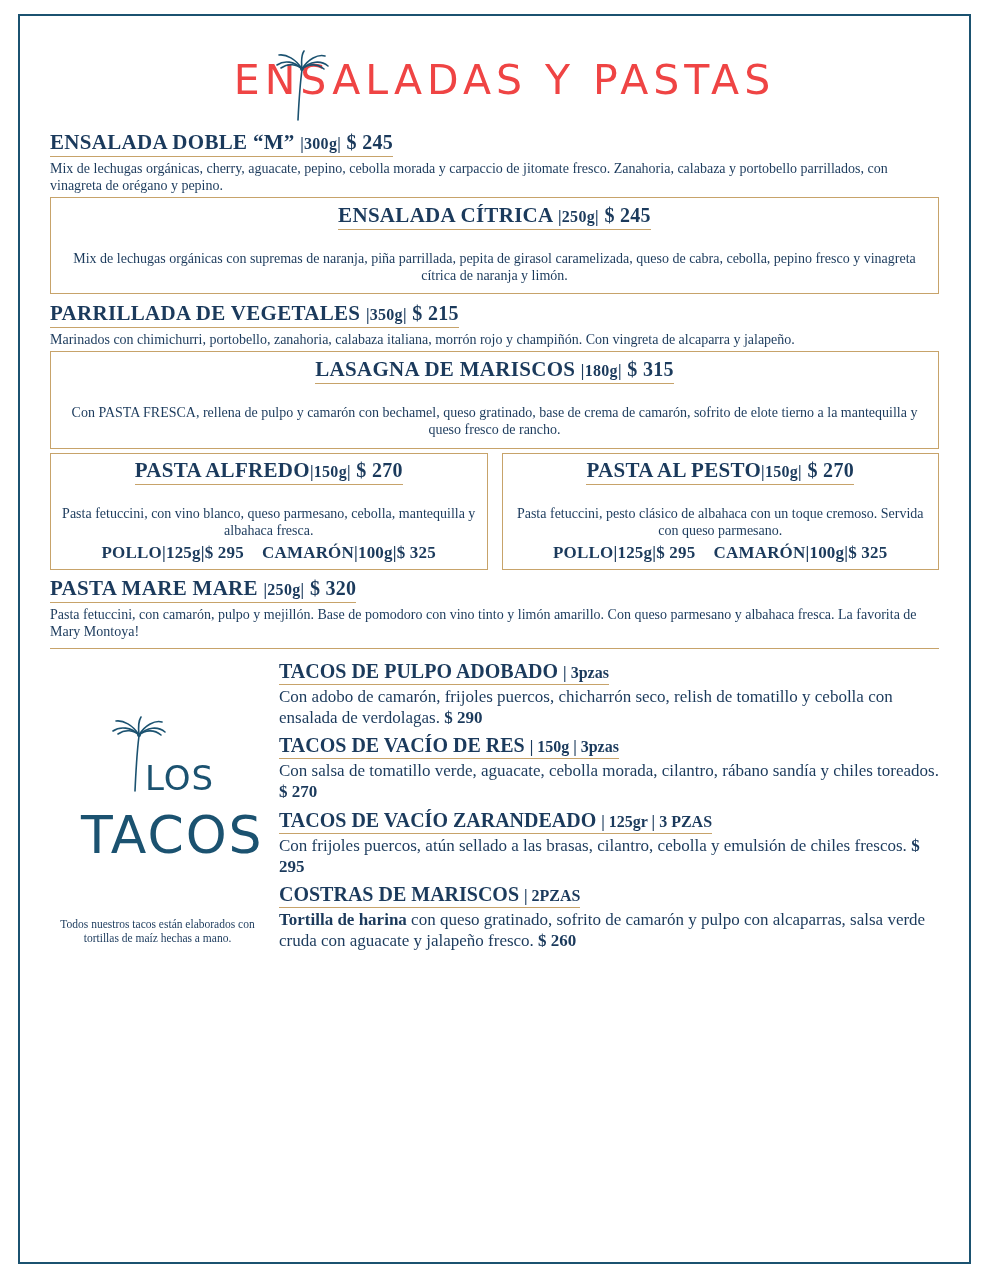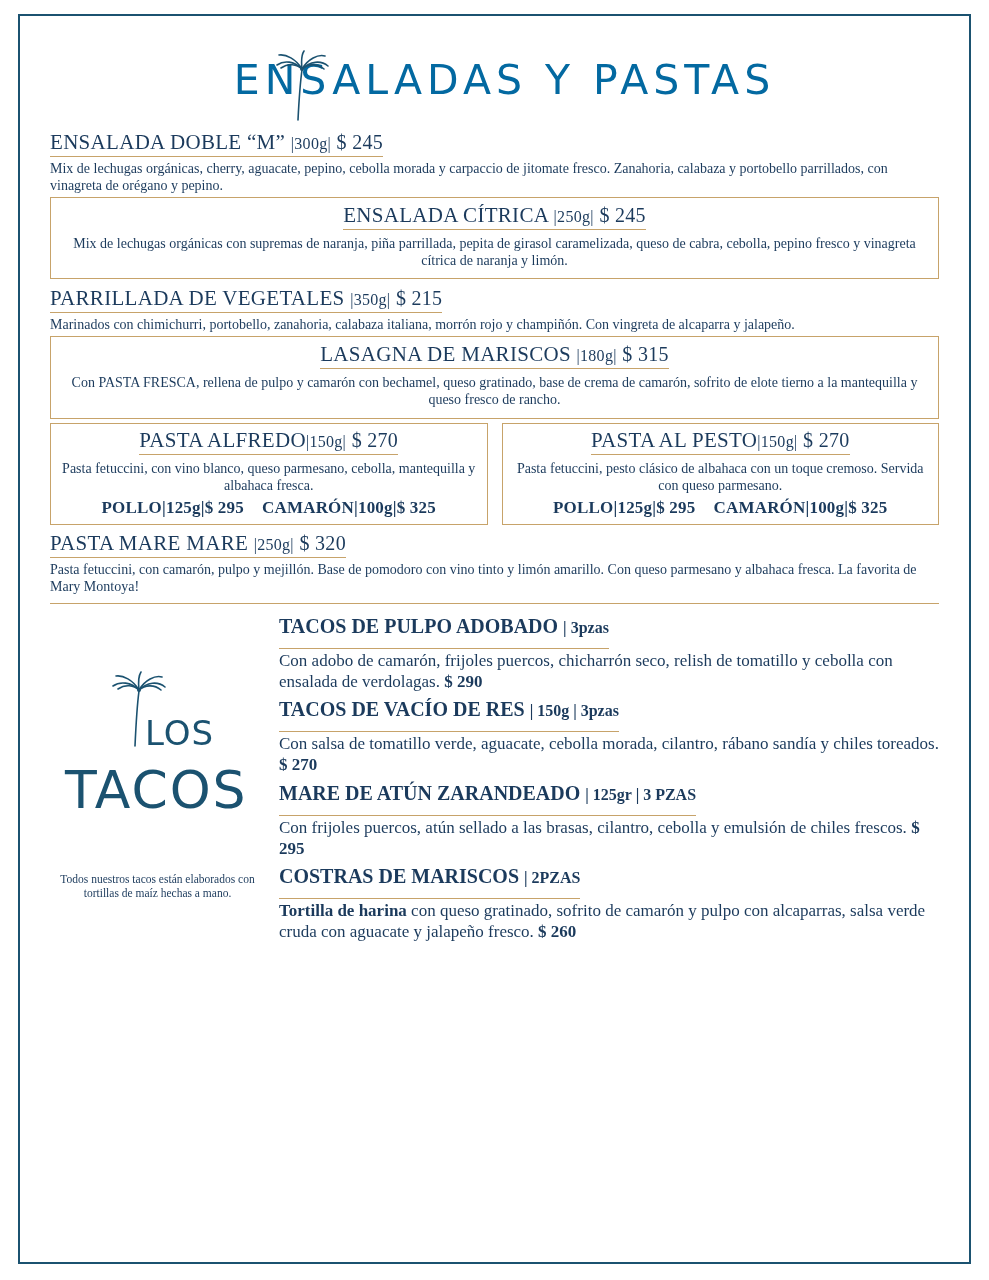--- a/index.html
+++ b/index.html
@@ -28,39 +28,39 @@
   
   .header {
     text-align: center;
     position: relative;
     height: 92px;
   }
   .header-title {
     font-family: "DejaVu Sans", sans-serif;
     font-size: 41px;
     letter-spacing: 5px;
-    color: #0369a1;
+    color: #ef4444;
     font-weight: 400;
     line-height: 92px;
     margin: 0;
     padding-left: 20px;
   }
   .palm-header {
     position: absolute;
     left: 222px;
     top: 16px;
     width: 60px;
     height: 76px;
   }
   
   .item {
     margin: 0 0 2px 0;
   }
   .item-title {
-    font-weight: normal;
+    font-weight: bold;
     font-size: 21px;
     letter-spacing: 0.3px;
     border-bottom: 1.2px solid #c7a36a;
     display: inline-block;
     padding-bottom: 1px;
     margin: 4px 0 3px 0;
     white-space: nowrap;
   }
   .item-title .grams {
     font-size: 16px;
@@ -76,21 +76,21 @@
   
   .boxed {
     border: 1px solid #c7a36a;
     box-sizing: border-box;
     text-align: center;
     padding: 4px 10px 7px 10px;
     margin: 3px 0 3px 0;
   }
   .boxed .item-title {
     margin-top: 1px;
-    margin-bottom: 5px;
+    margin-bottom: 20px;
   }
   .boxed .item-desc {
     text-align: center;
   }
   
   .two-col {
     display: flex;
     gap: 14px;
     margin: 4px 0 2px 0;
   }
@@ -134,21 +134,21 @@
     position: absolute;
     left: 95px;
     top: 43px;
   }
   .logo-tacos {
     font-family: "DejaVu Sans", sans-serif;
     font-size: 52px;
     color: #1b5270;
     letter-spacing: 2px;
     position: absolute;
-    left: 15px;
+    left: 31px;
     top: 90px;
   }
   .palm-logo {
     position: absolute;
     left: 58px;
     top: 0px;
     width: 62px;
     height: 78px;
   }
   .tacos-note {
@@ -162,21 +162,21 @@
     padding-left: 14px;
   }
   .taco-item {
     margin-bottom: 1px;
   }
   .taco-title {
     font-weight: bold;
     font-size: 20px;
     border-bottom: 1.2px solid #c7a36a;
     display: inline-block;
-    padding-bottom: 10px;
+    padding-bottom: 1px;
     margin: 5px 0 2px 0;
   }
   .taco-title .pzas {
     font-size: 16px;
   }
   .taco-desc {
     font-size: 17px;
     line-height: 1.22;
     margin: 0;
   }
@@ -321,21 +321,21 @@
           <span class="pzas">| 150g | 3pzas</span>
         </div>
         <div class="taco-desc">
           <span>Con salsa de tomatillo verde, aguacate, cebolla morada, cilantro, rábano sandía y chiles toreados.</span>
           <span class="price">$ 270</span>
         </div>
       </div>
 
       <div class="taco-item">
         <div class="taco-title">
-          <span>MARE DE ATÚN ZARANDEADO</span>
+          <span>TACOS DE VACÍO ZARANDEADO</span>
           <span class="pzas">| 125gr | 3 PZAS</span>
         </div>
         <div class="taco-desc">
           <span>Con frijoles  puercos, atún sellado a las brasas, cilantro, cebolla y emulsión de chiles frescos.</span>
           <span class="price">$ 295</span>
         </div>
       </div>
 
       <div class="taco-item">
         <div class="taco-title">

